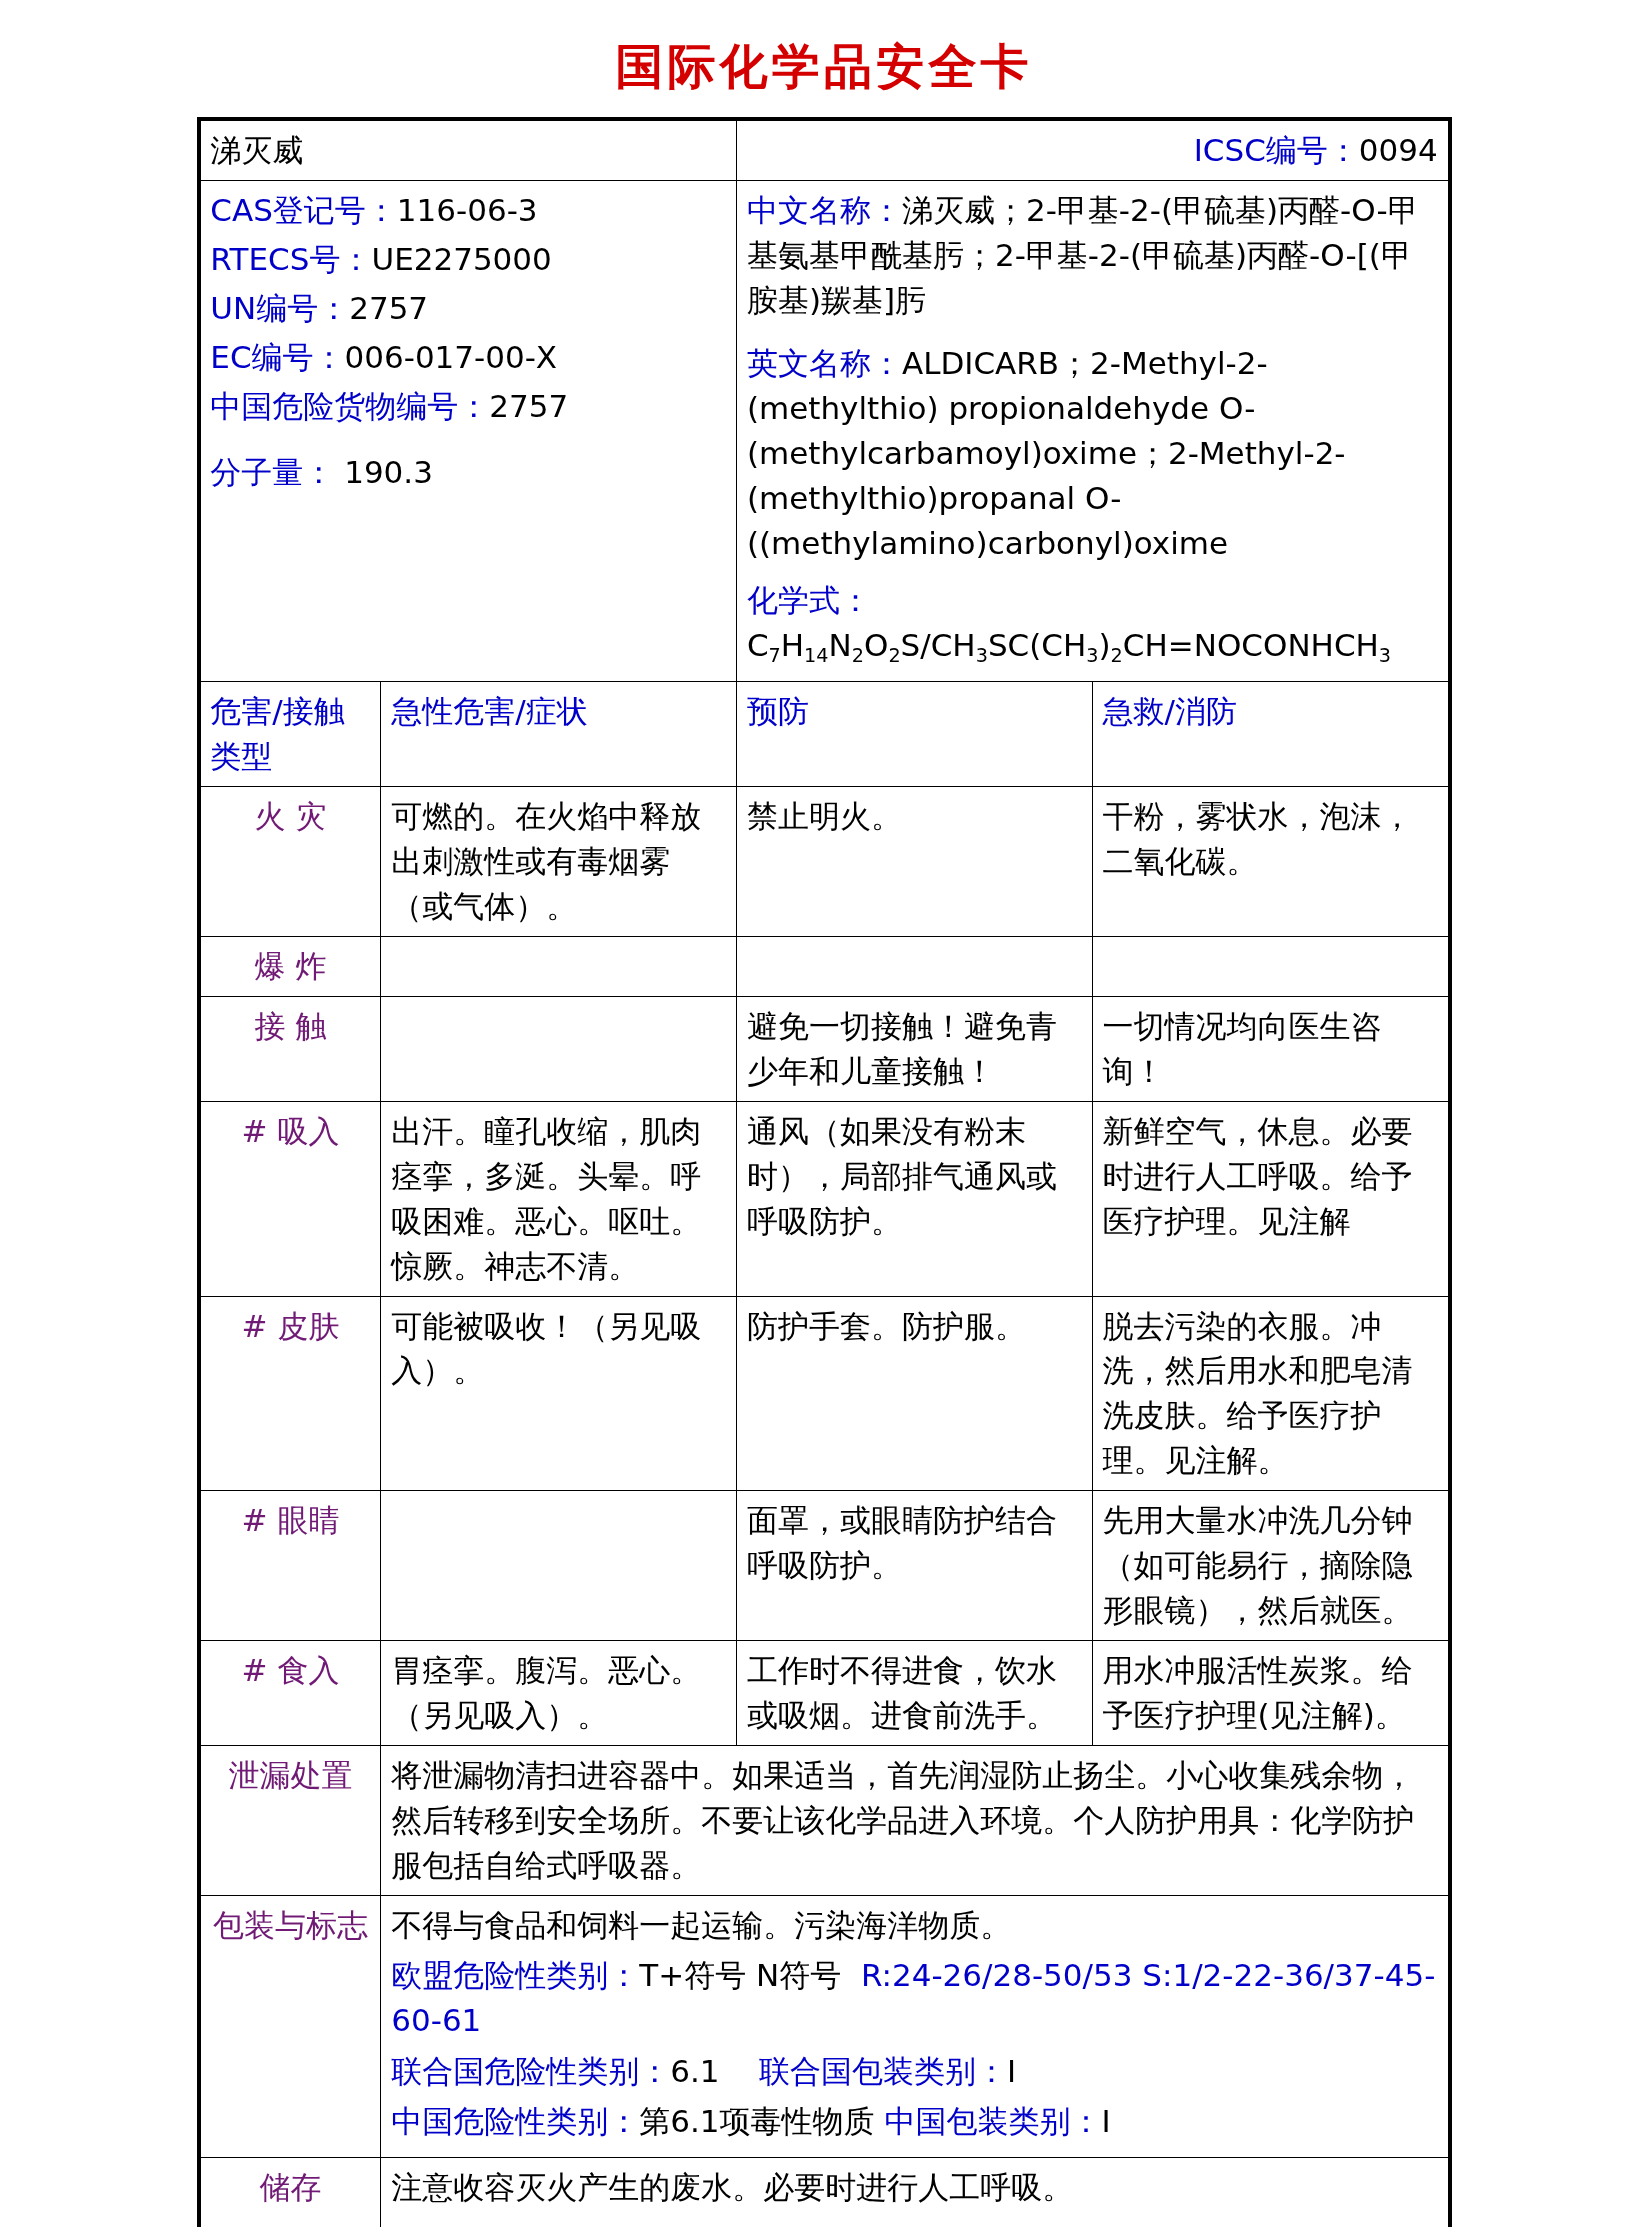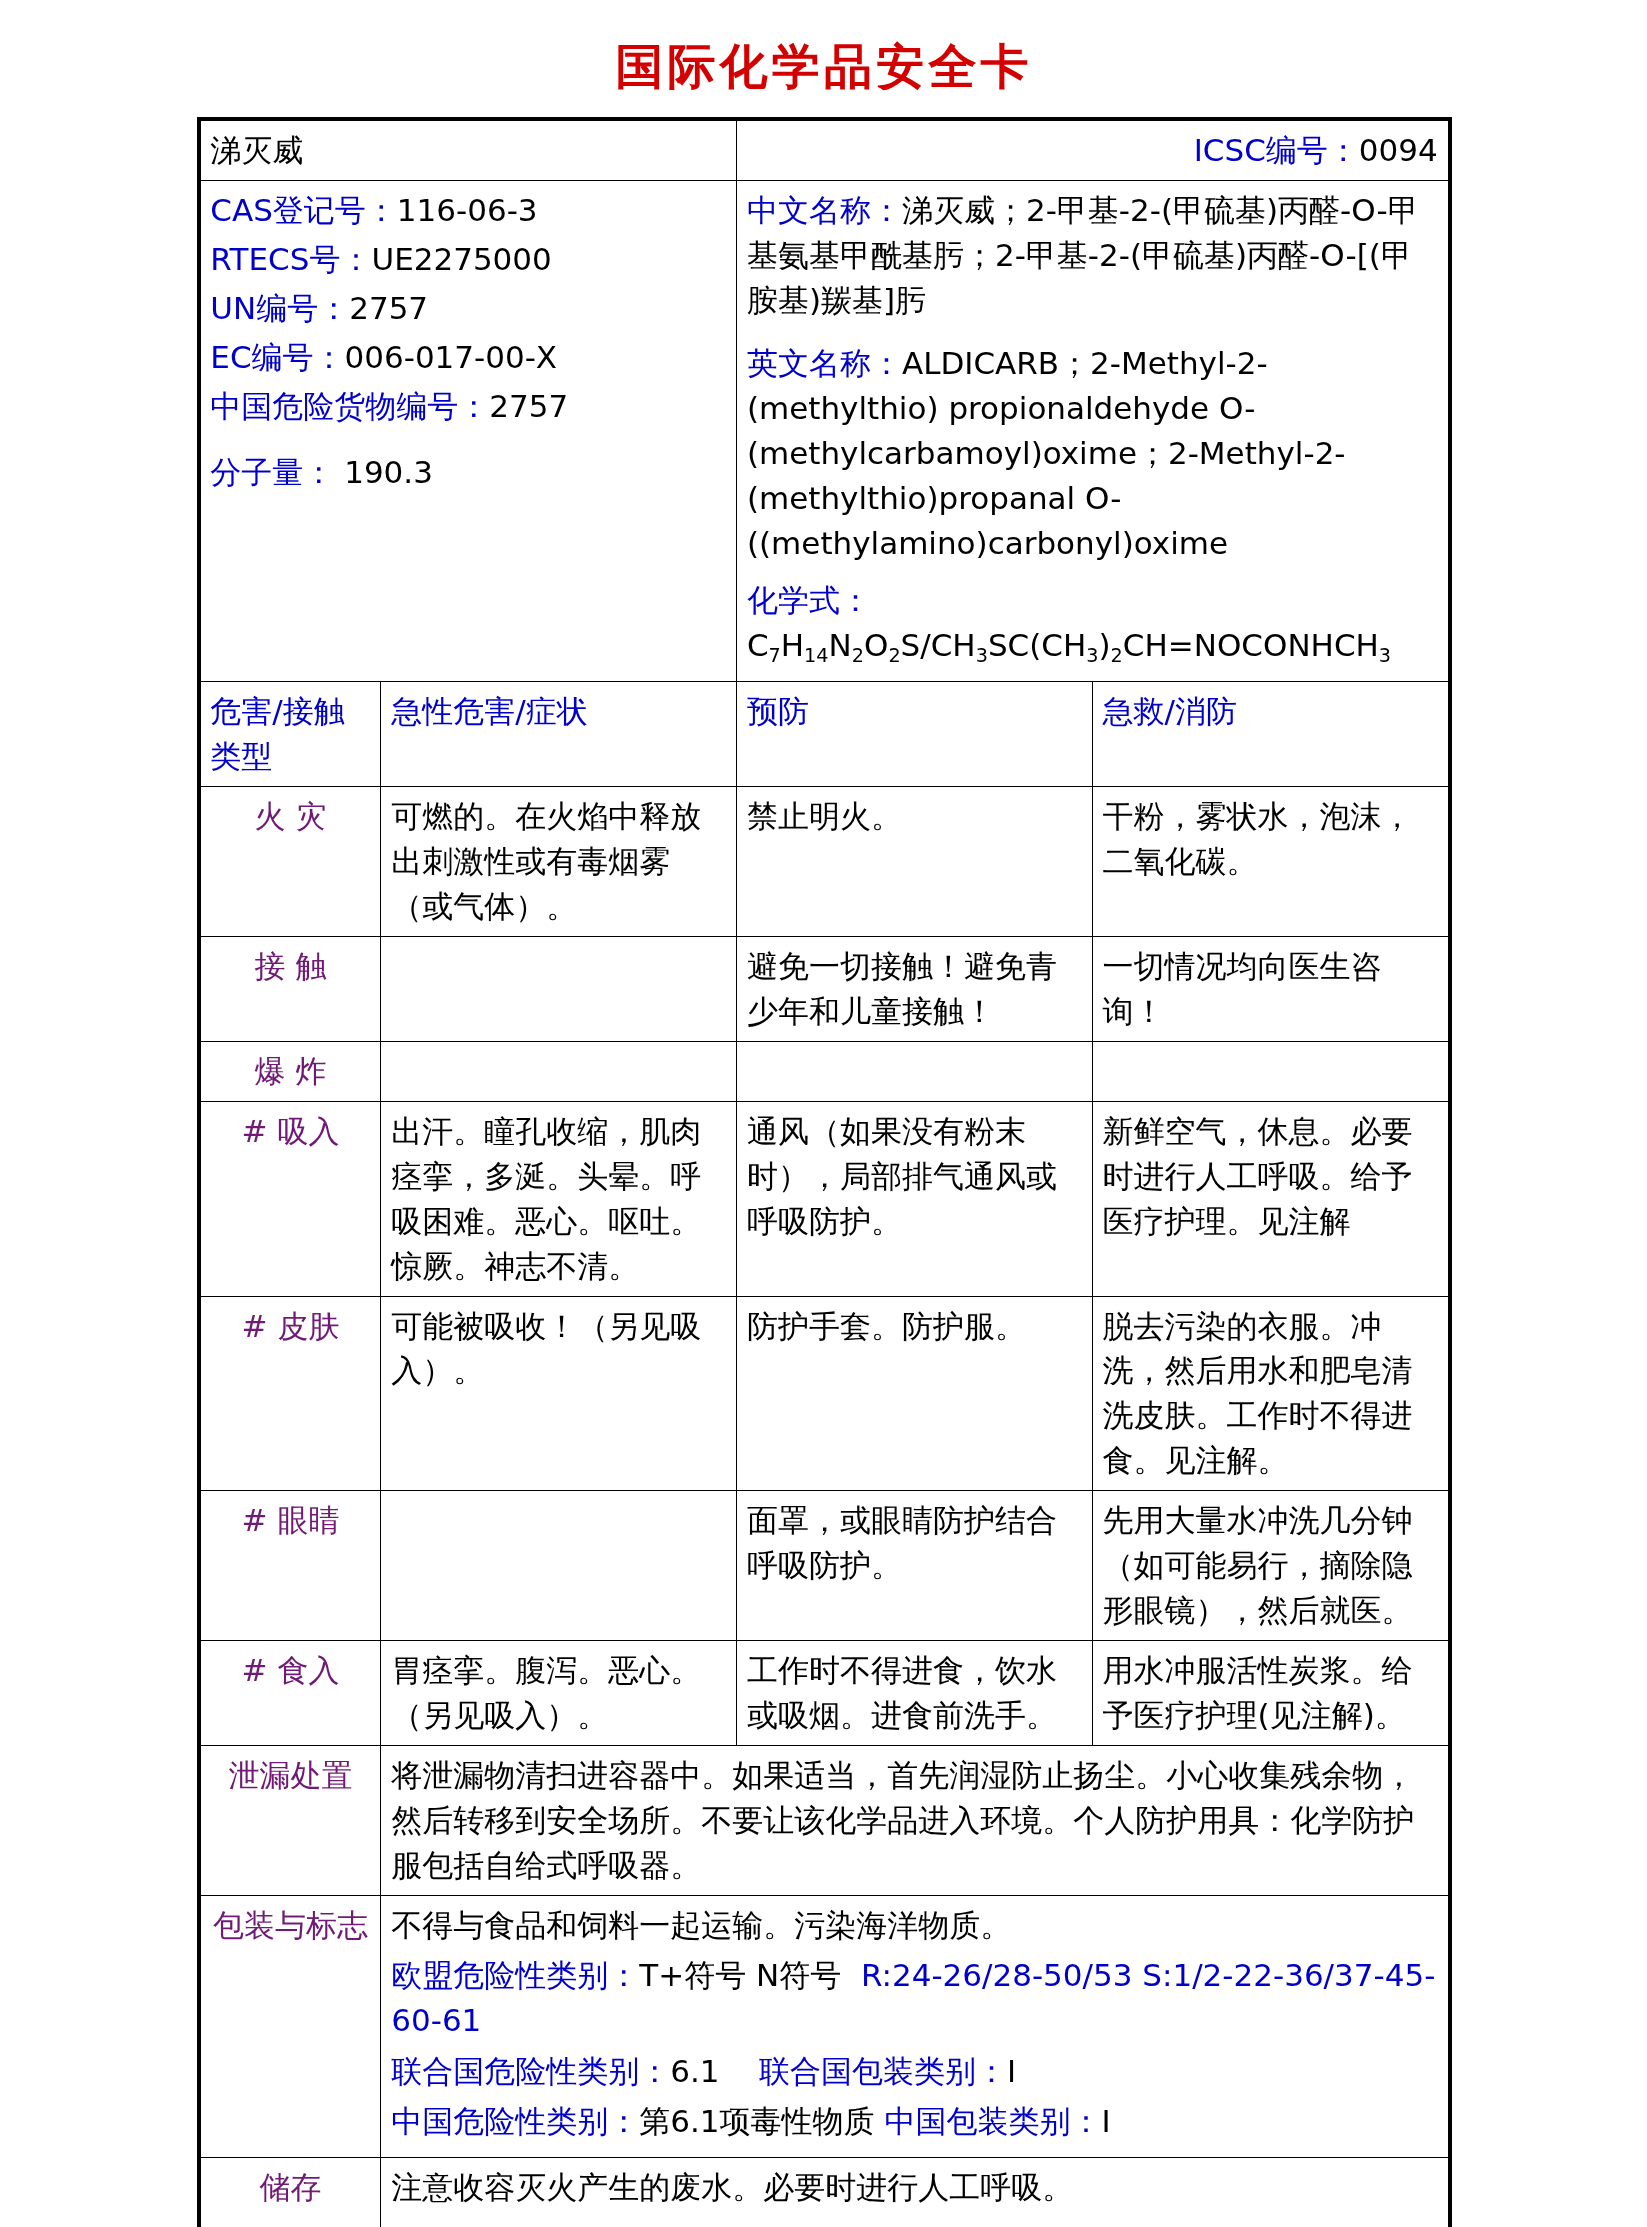--- a/index.html
+++ b/index.html
@@ -159,45 +159,45 @@
       </tr>
 
       <tr>
         <td class="rowlabel">火 灾</td>
         <td class="cell-text">可燃的。在火焰中释放出刺激性或有毒烟雾（或气体）。</td>
         <td class="cell-text">禁止明火。</td>
         <td class="cell-text">干粉，雾状水，泡沫，二氧化碳。</td>
       </tr>
 
       <tr>
+        <td class="rowlabel">爆 炸</td>
+        <td class="cell-text spacer-td"></td>
+        <td class="cell-text"></td>
+        <td class="cell-text"></td>
+      </tr>
+
+      <tr>
         <td class="rowlabel">接 触</td>
         <td class="cell-text"></td>
         <td class="cell-text">避免一切接触！避免青少年和儿童接触！</td>
         <td class="cell-text">一切情况均向医生咨询！</td>
-      </tr>
-
-      <tr>
-        <td class="rowlabel">爆 炸</td>
-        <td class="cell-text spacer-td"></td>
-        <td class="cell-text"></td>
-        <td class="cell-text"></td>
       </tr>
 
       <tr>
         <td class="rowlabel"># 吸入</td>
         <td class="cell-text">出汗。瞳孔收缩，肌肉痉挛，多涎。头晕。呼吸困难。恶心。呕吐。惊厥。神志不清。</td>
         <td class="cell-text">通风（如果没有粉末时），局部排气通风或呼吸防护。</td>
         <td class="cell-text">新鲜空气，休息。必要时进行人工呼吸。给予医疗护理。见注解</td>
       </tr>
 
       <tr>
         <td class="rowlabel"># 皮肤</td>
         <td class="cell-text">可能被吸收！（另见吸入）。</td>
         <td class="cell-text">防护手套。防护服。</td>
-        <td class="cell-text">脱去污染的衣服。冲洗，然后用水和肥皂清洗皮肤。工作时不得进食。见注解。</td>
+        <td class="cell-text">脱去污染的衣服。冲洗，然后用水和肥皂清洗皮肤。给予医疗护理。见注解。</td>
       </tr>
 
       <tr>
         <td class="rowlabel"># 眼睛</td>
         <td class="cell-text"></td>
         <td class="cell-text">面罩，或眼睛防护结合呼吸防护。</td>
         <td class="cell-text">先用大量水冲洗几分钟（如可能易行，摘除隐形眼镜），然后就医。</td>
       </tr>
 
       <tr>

